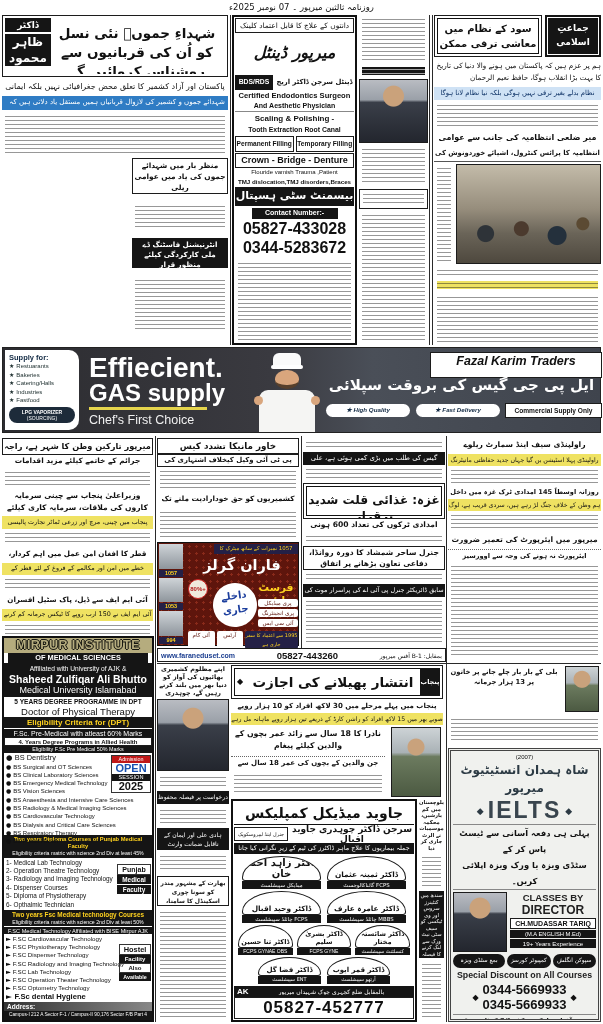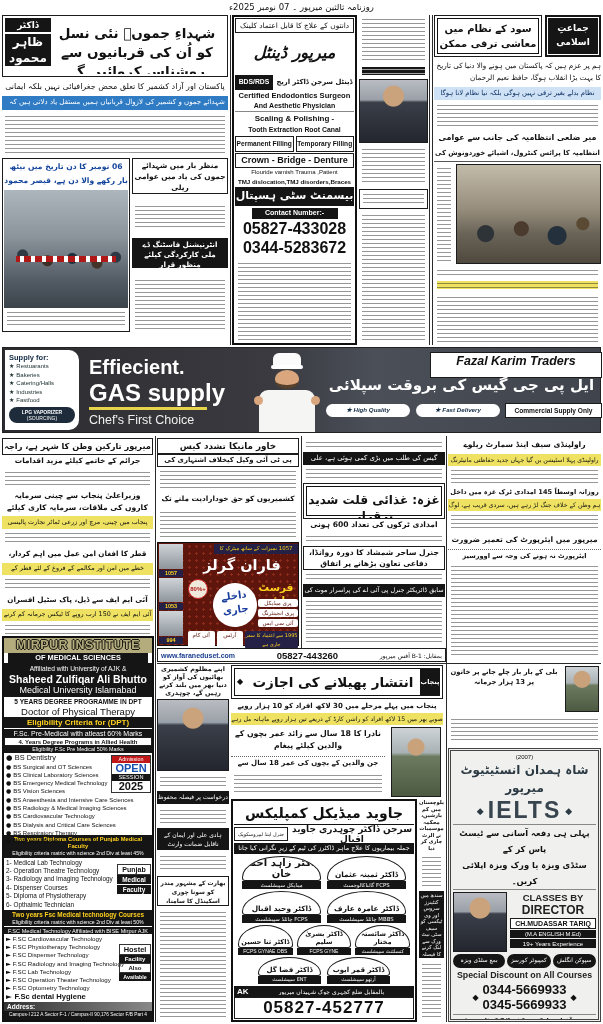--- a/index.html
+++ b/index.html
@@ -78,27 +78,20 @@
       <div class="inv u c b" style="font-size:9px;line-height:14px;height:14px">ڈاکٹر</div>
       <div class="inv u c b" style="font-size:12px;line-height:16px;flex:1">ظاہر محمود</div>
       <div class="greek" style="height:14px"></div>
     </div>
     <div class="u c b ell" style="flex:1;font-size:13.5px;line-height:19px;padding:6px 4px 0 2px">شہداءِ جموںؒ نئی نسل کو اُن کی قربانیوں سے روشناس کروائیں گے</div>
   </div>
   <div class="abs u c ell" style="left:2px;top:79px;width:226px;height:16px;font-size:8px;line-height:15px">پاکستان اور آزاد کشمیر کا تعلق محض جغرافیائی نہیں بلکہ ایمانی اور جذباتی رشتہ ہے</div>
   <div class="abs blu u ell" style="left:2px;top:96px;width:226px;height:14px;font-size:7px;line-height:13px;padding:0 3px">شہدائے جموں و کشمیر کی لازوال قربانیاں ہمیں مستقل یاد دلاتی ہیں کہ آزادی اور عزت بغیر جدوجہد کے حاصل نہیں ہوتی</div>
   <div class="abs greek" style="left:2px;top:112px;width:226px;height:44px"></div>
 
-  <div class="abs bx col" style="left:2px;top:158px;width:128px;height:174px;padding:1px">
-    <div class="u c b ell" style="height:30px;font-size:7.6px;line-height:14px;color:#14459c">06 نومبر کا دن تاریخ میں بیٹھ بار رکھے والا دن ہے، قیصر محمود</div>
-    <div class="ph-crowd" style="height:118px">
-      <div class="banner"></div>
-    </div>
-    <div class="greek" style="flex:1"></div>
-  </div>
 
   <div class="abs col" style="left:132px;top:158px;width:96px;height:174px;gap:8px">
     <div class="bx u c b ell" style="height:36px;font-size:7.4px;line-height:11px;padding:1px">منظر بار میں شہدائے جموں کی یاد میں عوامی ریلی</div>
     <div class="greek" style="height:28px"></div>
     <div class="inv u c b ell" style="height:30px;font-size:7.2px;line-height:10px;padding:2px">انٹرنیشنل فاسٹنگ ڈے ملی کارکردگی کیلئے منظور قرار</div>
     <div class="greek" style="flex:1"></div>
   </div>
 
   <div class="abs col" style="left:232px;top:15px;width:125px;height:330px;border:2px solid #111;background:#fff;padding:1px">
     <div class="bx u c ell" style="height:15px;font-size:7.4px;line-height:13px">دانتوں کے علاج کا قابل اعتماد کلینک</div>
@@ -158,21 +151,21 @@
       <div style="font-size:6px;line-height:8.6px;color:#233"><span class="star">★ </span><span>Bakeries</span></div>
       <div style="font-size:6px;line-height:8.6px;color:#233"><span class="star">★ </span><span>Catering/Halls</span></div>
       <div style="font-size:6px;line-height:8.6px;color:#233"><span class="star">★ </span><span>Industries</span></div>
       <div style="font-size:6px;line-height:8.6px;color:#233"><span class="star">★ </span><span>Fastfood</span></div>
       <div class="pill c" style="background:#1d2b3a;color:#fff;margin-top:2px;padding:2px 0">
         <div class="b" style="font-size:5px;line-height:6px">LPG VAPORIZER</div>
         <div style="font-size:5px;line-height:6px">(SOURCING)</div>
       </div>
     </div>
     <div class="abs" style="left:86px;top:7px;width:170px">
-      <div class="b" style="font-size:20px;line-height:25px;color:#fff">Effiecient.</div>
+      <div class="b" style="font-size:28px;line-height:25px;color:#fff">Effiecient.</div>
       <div class="b" style="font-size:24px;line-height:25px;color:#fff">GAS supply</div>
       <div style="width:118px;height:3px;background:#e5d44c;margin:2px 0 3px"></div>
       <div style="font-size:12.5px;color:#f0f0f0">Chef's First Choice</div>
     </div>
     <div class="abs chef" style="left:253px;top:4px;width:62px;height:80px">
       <div class="hat"></div>
         <div class="brim"></div>
       <div class="face"></div>
         <div class="body"></div>
       <div class="fist-l"></div>

